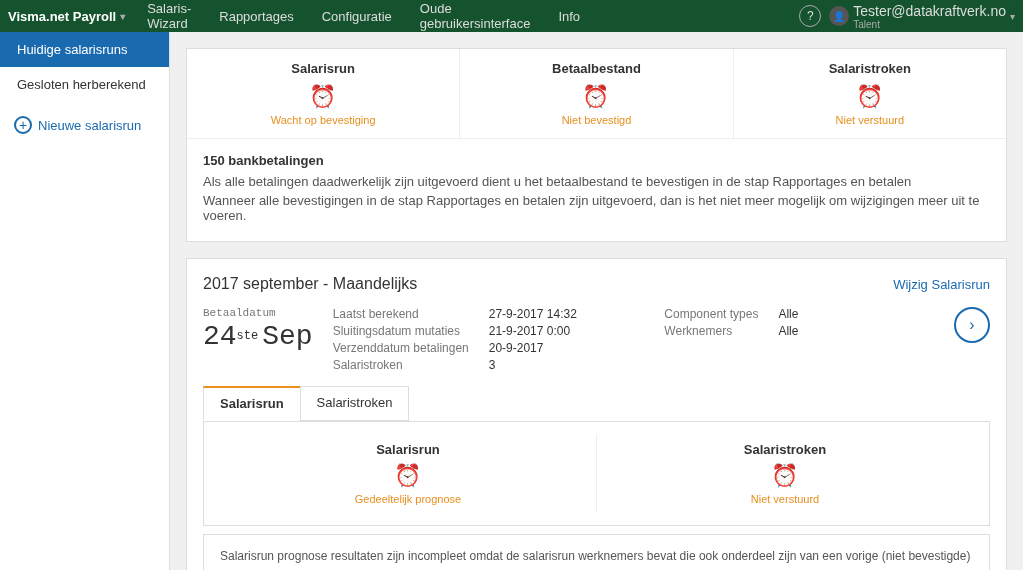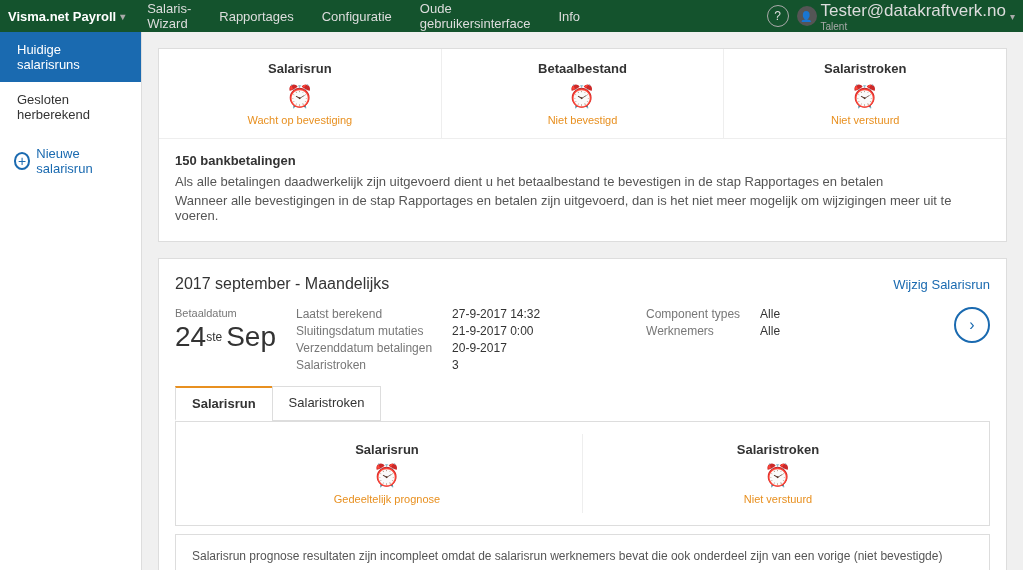--- a/index.html
+++ b/index.html
@@ -17,21 +17,21 @@
     .nav-right { display: flex; align-items: center; gap: 8px; }
     .help-btn { width: 22px; height: 22px; border-radius: 50%; border: 1px solid #aaa; color: #ddd; display: flex; align-items: center; justify-content: center; font-size: 12px; cursor: pointer; }
     .user-info { display: flex; align-items: center; gap: 4px; font-size: 12px; color: #ddd; cursor: pointer; }
     .user-icon { width: 20px; height: 20px; border-radius: 50%; background: #555; display: flex; align-items: center; justify-content: center; font-size: 10px; }
     .chevron-down { font-size: 10px; color: #aaa; }
 
     
     .layout { display: flex; height: calc(570px - 32px); }
 
     
-    .sidebar { width: 142px; background: #fff; border-right: 1px solid #ddd; flex-shrink: 0; }
+    .sidebar { width: 170px; background: #fff; border-right: 1px solid #ddd; flex-shrink: 0; }
     .sidebar-item { padding: 10px 14px; font-size: 13px; cursor: pointer; color: #333; border-left: 3px solid transparent; }
     .sidebar-item.active { background: #1a6ab0; color: #fff; border-left-color: #1a6ab0; }
     .sidebar-new { display: flex; align-items: center; gap: 6px; padding: 10px 14px; font-size: 13px; color: #1a6ab0; cursor: pointer; margin-top: 4px; }
     .sidebar-new .plus-icon { width: 18px; height: 18px; border-radius: 50%; border: 2px solid #1a6ab0; display: flex; align-items: center; justify-content: center; font-size: 14px; color: #1a6ab0; line-height: 1; }
 
     
     .main { flex: 1; overflow-y: auto; background: #f0f0f0; padding: 16px; }
 
     
     .status-card { background: #fff; border: 1px solid #ddd; margin-bottom: 16px; }
@@ -44,21 +44,21 @@
     .status-card-body { padding: 14px 16px; font-size: 13px; }
     .status-card-body .bold-line { font-weight: bold; margin-bottom: 6px; }
     .status-card-body .info-line { color: #555; margin-bottom: 4px; }
 
     
     .section-card { background: #fff; border: 1px solid #ddd; margin-bottom: 16px; padding: 16px; }
     .section-header { display: flex; justify-content: space-between; align-items: center; margin-bottom: 14px; }
     .section-title { font-size: 16px; font-weight: normal; color: #333; }
     .section-link { color: #1a6ab0; font-size: 13px; text-decoration: none; cursor: pointer; }
 
-    .date-area { margin-bottom: 12px; }
+    .date-area { margin-bottom: 12px; font-family: Liberation Mono, monospace; }
     .date-main { font-size: 28px; font-weight: normal; color: #333; }
     .date-sup { font-size: 12px; vertical-align: super; }
 
     .arrow-btn { width: 36px; height: 36px; border-radius: 50%; border: 2px solid #1a6ab0; color: #1a6ab0; display: flex; align-items: center; justify-content: center; cursor: pointer; font-size: 16px; flex-shrink: 0; }
 
     
     .inner-tabs { display: flex; border-bottom: none; margin-top: 10px; }
     .inner-tab { padding: 8px 16px; font-size: 13px; cursor: pointer; border: 1px solid #ddd; background: #fff; color: #333; margin-right: -1px; }
     .inner-tab.active { background: #fff; border-bottom: 2px solid #fff; font-weight: bold; border-top: 2px solid #e89020; }
     .inner-tab-content { border: 1px solid #ddd; padding: 12px 16px; background: #fff; }
@@ -90,21 +90,21 @@
     <div class="nav-item">Configuratie</div>
     <div class="nav-item">Oude gebruikersinterface</div>
     <div class="nav-item">Info</div>
   </div>
   <div class="nav-spacer"></div>
   <div class="nav-right">
     <div class="help-btn">?</div>
     <div class="user-info">
       <div class="user-icon">👤</div>
       <div>
-        <div style="font-size:17px;text-align:center;">Tester@datakraftverk.no</div>
+        <div style="font-size:14px;text-align:center;">Tester@datakraftverk.no</div>
         <div style="font-size:10px;color:#aaa;">Talent</div>
       </div>
       <span class="chevron-down">▾</span>
     </div>
   </div>
 </nav>
 
 <div class="layout">
 
   <aside class="sidebar">

